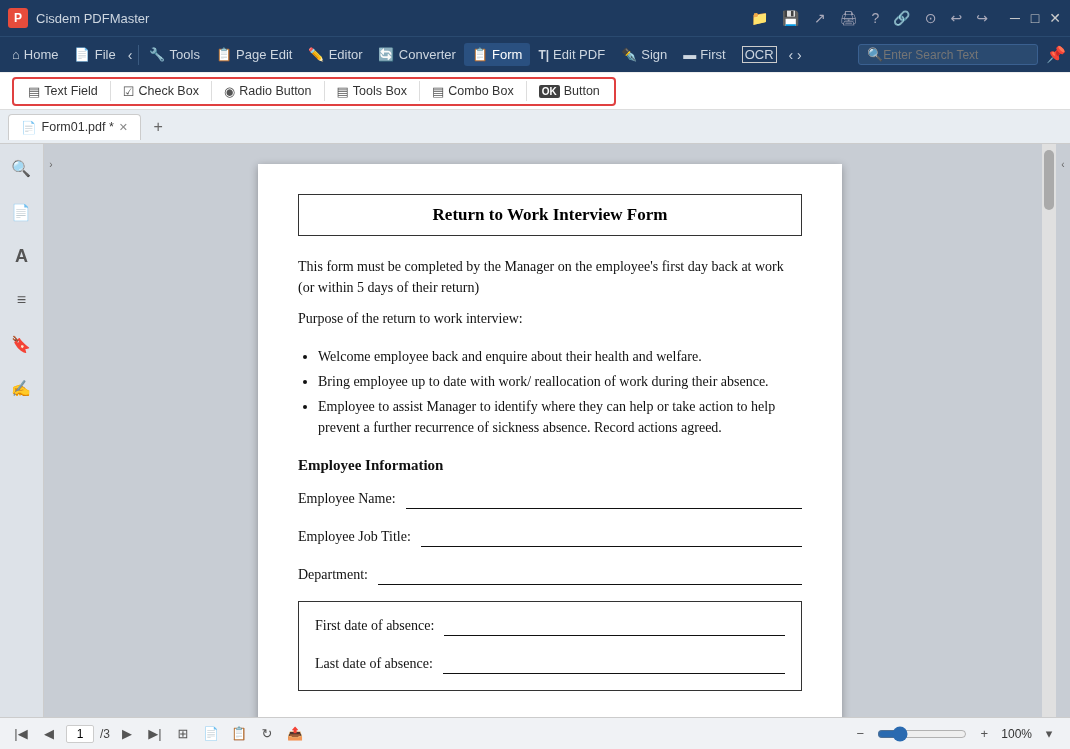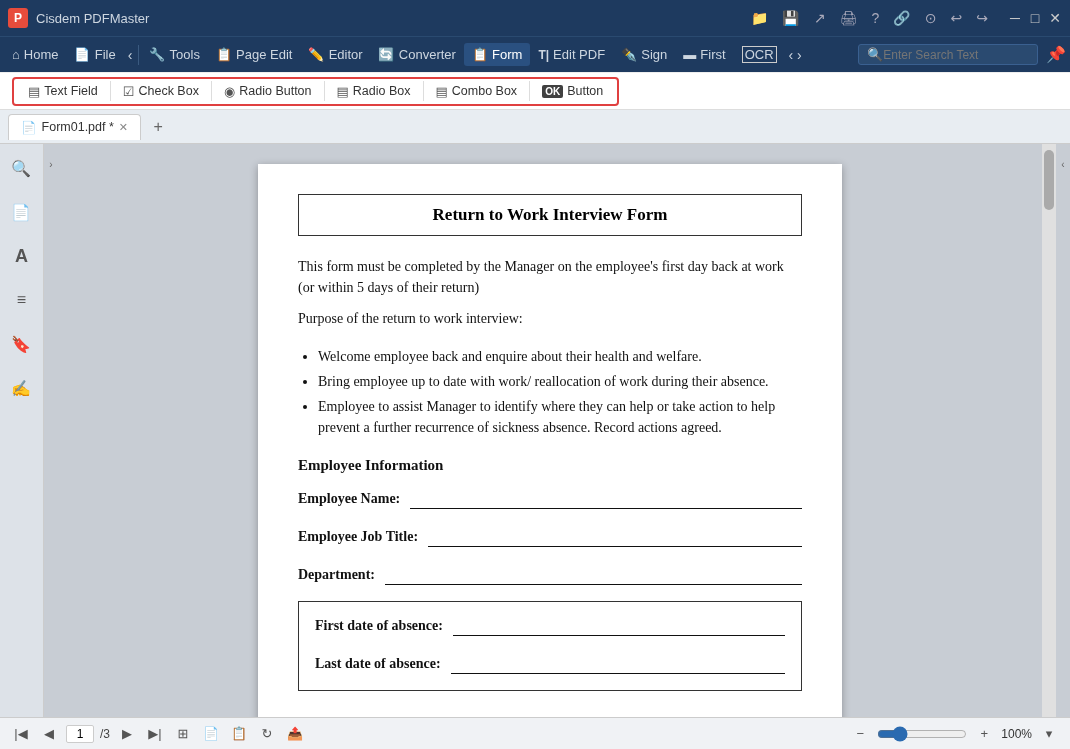--- a/index.html
+++ b/index.html
@@ -219,21 +219,21 @@
     .pdf-section-title {
       font-size: 15px;
       font-weight: bold;
       margin: 16px 0 10px;
     }
     .pdf-field-row {
       display: flex;
       align-items: flex-end;
       margin-bottom: 16px;
     }
-    .pdf-field-label { font-size: 14px; white-space: nowrap; margin-right: 10px; font-weight: bold; }
+    .pdf-field-label { font-size: 14px; white-space: nowrap; margin-right: 10px; }
     .pdf-field-line {
       flex: 1;
       border-bottom: 1.5px solid #111;
       height: 22px;
     }
     .pdf-absence-box {
       border: 1px solid #333;
       padding: 12px 16px;
       margin-top: 10px;
     }
@@ -384,21 +384,21 @@
       <span>Check Box</span>
     </div>
     <div class="tool-divider"></div>
     <div class="tool-btn">
       <span class="tool-icon">◉</span>
       <span>Radio Button</span>
     </div>
     <div class="tool-divider"></div>
     <div class="tool-btn">
       <span class="tool-icon">▤</span>
-      <span>Radio Box</span>
+      <span>Tools Box</span>
     </div>
     <div class="tool-divider"></div>
     <div class="tool-btn">
       <span class="tool-icon">▤</span>
       <span>Combo Box</span>
     </div>
     <div class="tool-divider"></div>
     <div class="tool-btn">
       <span class="tool-icon" style="background:#404040;color:white;font-size:10px;padding:1px 3px;border-radius:2px;font-weight:bold;">OK</span>
       <span>Button</span>

